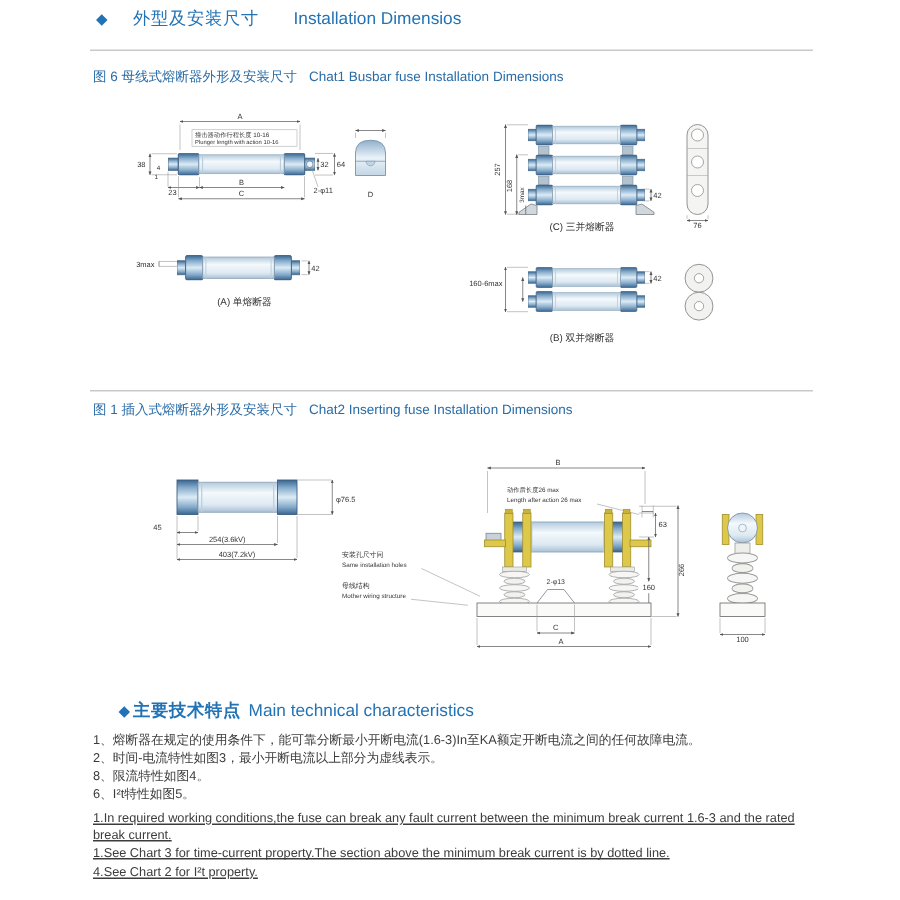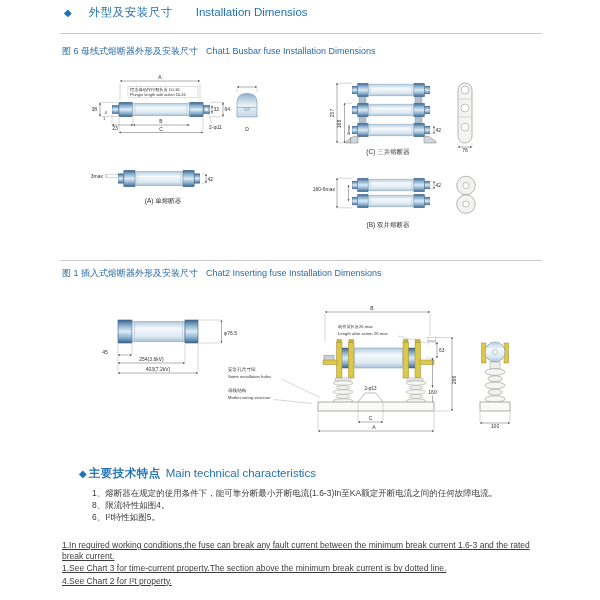--- a/index.html
+++ b/index.html
@@ -9,21 +9,21 @@
   .hdr{position:absolute;left:64px;top:5px;color:#2273b5;font-size:11.5px;white-space:nowrap;}
   .hdr .dia{font-size:10px;margin-right:2px;}
   .hdr .zh{font-weight:normal;letter-spacing:0.5px;margin-left:15px;}
   .hdr .en{margin-left:23px;}
   .figcap{position:absolute;left:62px;color:#2a6ca6;font-size:9px;white-space:nowrap;}
   .figcap .en{margin-left:8px;}
   .tech-h{position:absolute;left:64px;top:466px;color:#2273b5;font-size:11.5px;white-space:nowrap;margin-left:15px;}
   .tech-h .dia{font-size:10px;margin-right:2px;}
   .tech-h .zh{font-weight:bold;letter-spacing:0.5px;}
   .tech-h .en{margin-left:5px;}
-  .zhlist{position:absolute;left:62px;top:487px;width:482px;color:#3c3c3c;font-size:8.5px;line-height:12px;margin-left:30px;}
+  .zhlist{position:absolute;left:62px;top:487px;width:482px;color:#3c3c3c;font-size:8.5px;line-height:12px;}
   .enlist{position:absolute;left:62px;top:540px;width:478px;color:#3c3c3c;font-size:8.5px;line-height:11.2px;}
   .enlist div{margin-bottom:1px;text-decoration:underline;}
   svg{position:absolute;overflow:visible;}
   svg text{fill:#333;font-family:"Liberation Sans",sans-serif;}
   .d5{font-size:5px;}  .d42{font-size:4.2px;} .d39{font-size:3.9px;} .d46{font-size:4.6px;}
   .lab{font-size:6.5px;fill:#333;}
   .mid{text-anchor:middle;} .endt{text-anchor:end;}
   .dl{stroke:#606060;stroke-width:0.5;marker-start:url(#ar);marker-end:url(#ar);}
   .dn{stroke:#606060;stroke-width:0.5;}
   .xl{stroke:#9a9a9a;stroke-width:0.4;fill:none;}
@@ -312,20 +312,21 @@
         <text class="d5 mid" x="435" y="138">100</text>
       </g>
     </g>
   </svg>
 
   <div class="tech-h">
     <span class="dia">◆</span><span class="zh">主要技术特点</span><span class="en">Main technical characteristics</span>
   </div>
   <div class="zhlist">
     <div>1、熔断器在规定的使用条件下，能可靠分断最小开断电流(1.6-3)In至KA额定开断电流之间的任何故障电流。</div>
+    <div>2、时间-电流特性如图3，最小开断电流以上部分为虚线表示。</div>
     <div>8、限流特性如图4。</div>
     <div>6、I²t特性如图5。</div>
   </div>
   <div class="enlist">
     <div>1.In required working conditions,the fuse can break any fault current between the minimum break current 1.6-3 and the rated break current.</div>
     <div>1.See Chart 3 for time-current property.The section above the minimum break current is by dotted line.</div>
     <div>4.See Chart 2 for I²t property.</div>
   </div>
 
 </div>

